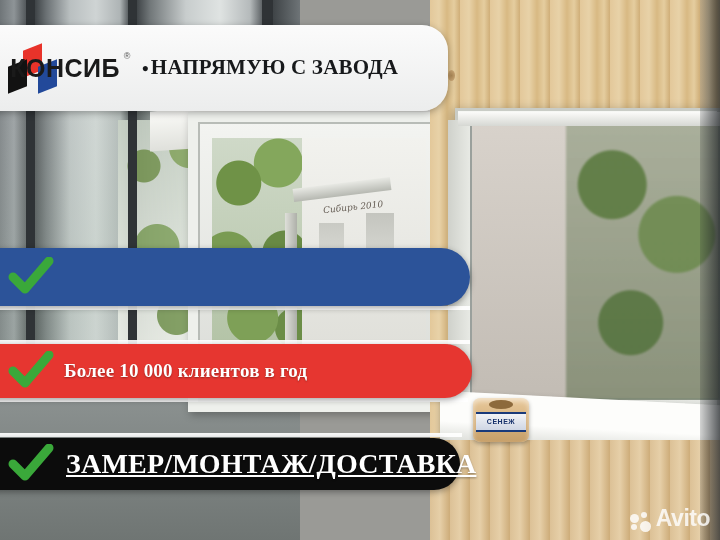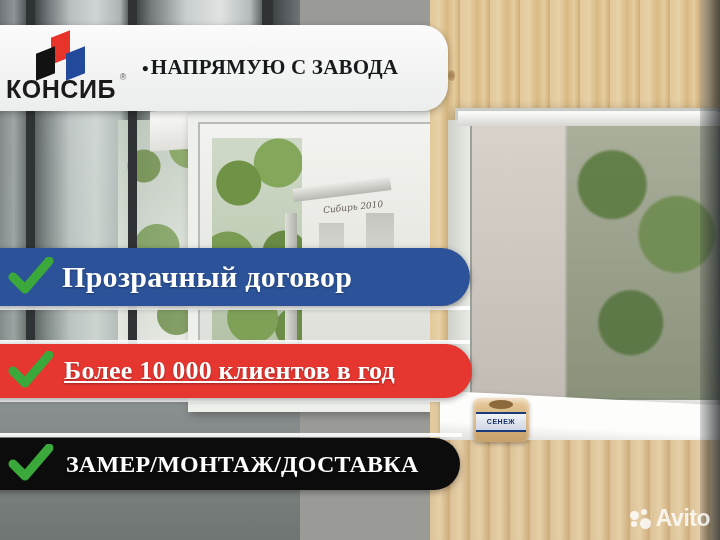--- a/index.html
+++ b/index.html
@@ -200,21 +200,21 @@
   
   #top-banner{
     left:-20px;top:25px;width:468px;height:86px;
     background:linear-gradient(180deg,#fbfbfb,#eceded);
     border-radius:0 26px 26px 0;
     box-shadow:0 2px 7px rgba(0,0,0,.3);
     padding-left:22px;
   }
   .logo{
     width:118px;flex:0 0 118px;
-    display:flex;flex-direction:column;align-items:center;justify-content:center;
+    display:flex;flex-direction:row;align-items:center;justify-content:center;
     position:relative;
   }
   .logo-marks{position:relative;width:62px;height:42px;}
   .rh{position:absolute;width:19px;height:27px;transform:skewY(-22deg);}
   .rh.red{left:21px;top:0;background:#e8332a;}
   .rh.black{left:6px;top:16px;background:#121212;}
   .rh.blue{left:36px;top:16px;background:#22499a;}
   .logo-word{
     font-family:"Liberation Sans", sans-serif;
     font-weight:bold;font-size:25px;letter-spacing:.5px;color:#1a1a1a;
@@ -255,34 +255,34 @@
     left:-14px;top:438px;width:474px;height:52px;
     background:#0c0c0c;border-radius:0 26px 26px 0;
   }
   .bar .check{flex:0 0 46px;height:40px;margin-left:14px;}
   .bar .txt{
     font-family:"Liberation Serif", serif;
     font-weight:bold;color:#ffffff;white-space:nowrap;
     text-shadow:0 1px 2px rgba(0,0,0,.35);
   }
   #bar-contract .txt{font-size:30px;letter-spacing:.3px;padding-left:8px;}
-  #bar-clients .txt{font-size:26px;letter-spacing:.2px;padding-left:10px;text-decoration:underline;}
-  #bar-service .txt{font-size:24px;letter-spacing:.2px;padding-left:12px;}
+  #bar-clients .txt{font-size:19px;letter-spacing:.2px;padding-left:10px;}
+  #bar-service .txt{font-size:28px;letter-spacing:.2px;padding-left:12px;text-decoration:underline;}
 
   
   .sep{position:absolute;left:0;height:4px;background:rgba(255,255,255,.92);}
   #sep-1{top:306px;width:470px;}
   #sep-2{top:340px;width:470px;}
   #sep-3{top:398px;width:468px;}
   #sep-4{top:433px;width:462px;}
 
   
   #avito{
     position:absolute;right:10px;bottom:8px;
-    display:flex;align-items:center;gap:4px;opacity:.82;
+    display:flex;align-items:flex-end;gap:4px;opacity:.82;
   }
   #avito .marks{position:relative;width:22px;height:20px;}
   #avito .marks i{position:absolute;border-radius:50%;background:#ffffff;display:block;}
   #avito .m1{left:0;top:2px;width:9px;height:9px;}
   #avito .m2{left:11px;top:0;width:6px;height:6px;}
   #avito .m3{left:1px;top:12px;width:6px;height:6px;}
   #avito .m4{left:10px;top:9px;width:11px;height:11px;}
   #avito .wordmark{
     font-family:"Liberation Sans", sans-serif;
     font-weight:bold;font-size:23px;color:#ffffff;letter-spacing:-.5px;
@@ -365,21 +365,20 @@
 
   <div class="sep" id="sep-1"></div>
   <div class="sep" id="sep-2"></div>
   <div class="sep" id="sep-3"></div>
   <div class="sep" id="sep-4"></div>
 
   <div class="bar" id="bar-contract">
     <svg class="check" viewBox="0 0 46 40">
       <path d="M5 20 L17 32 L41 4" fill="none" stroke="#3aa83a" stroke-width="9" stroke-linecap="round" stroke-linejoin="round"></path>
     </svg>
-    <span class="txt">Прозрачный договор</span>
   </div>
 
   <div class="bar" id="bar-clients">
     <svg class="check" viewBox="0 0 46 40">
       <path d="M5 20 L17 32 L41 4" fill="none" stroke="#3aa83a" stroke-width="9" stroke-linecap="round" stroke-linejoin="round"></path>
     </svg>
     <span class="txt">Более 10 000 клиентов в год</span>
   </div>
 
   <div class="bar" id="bar-service">

